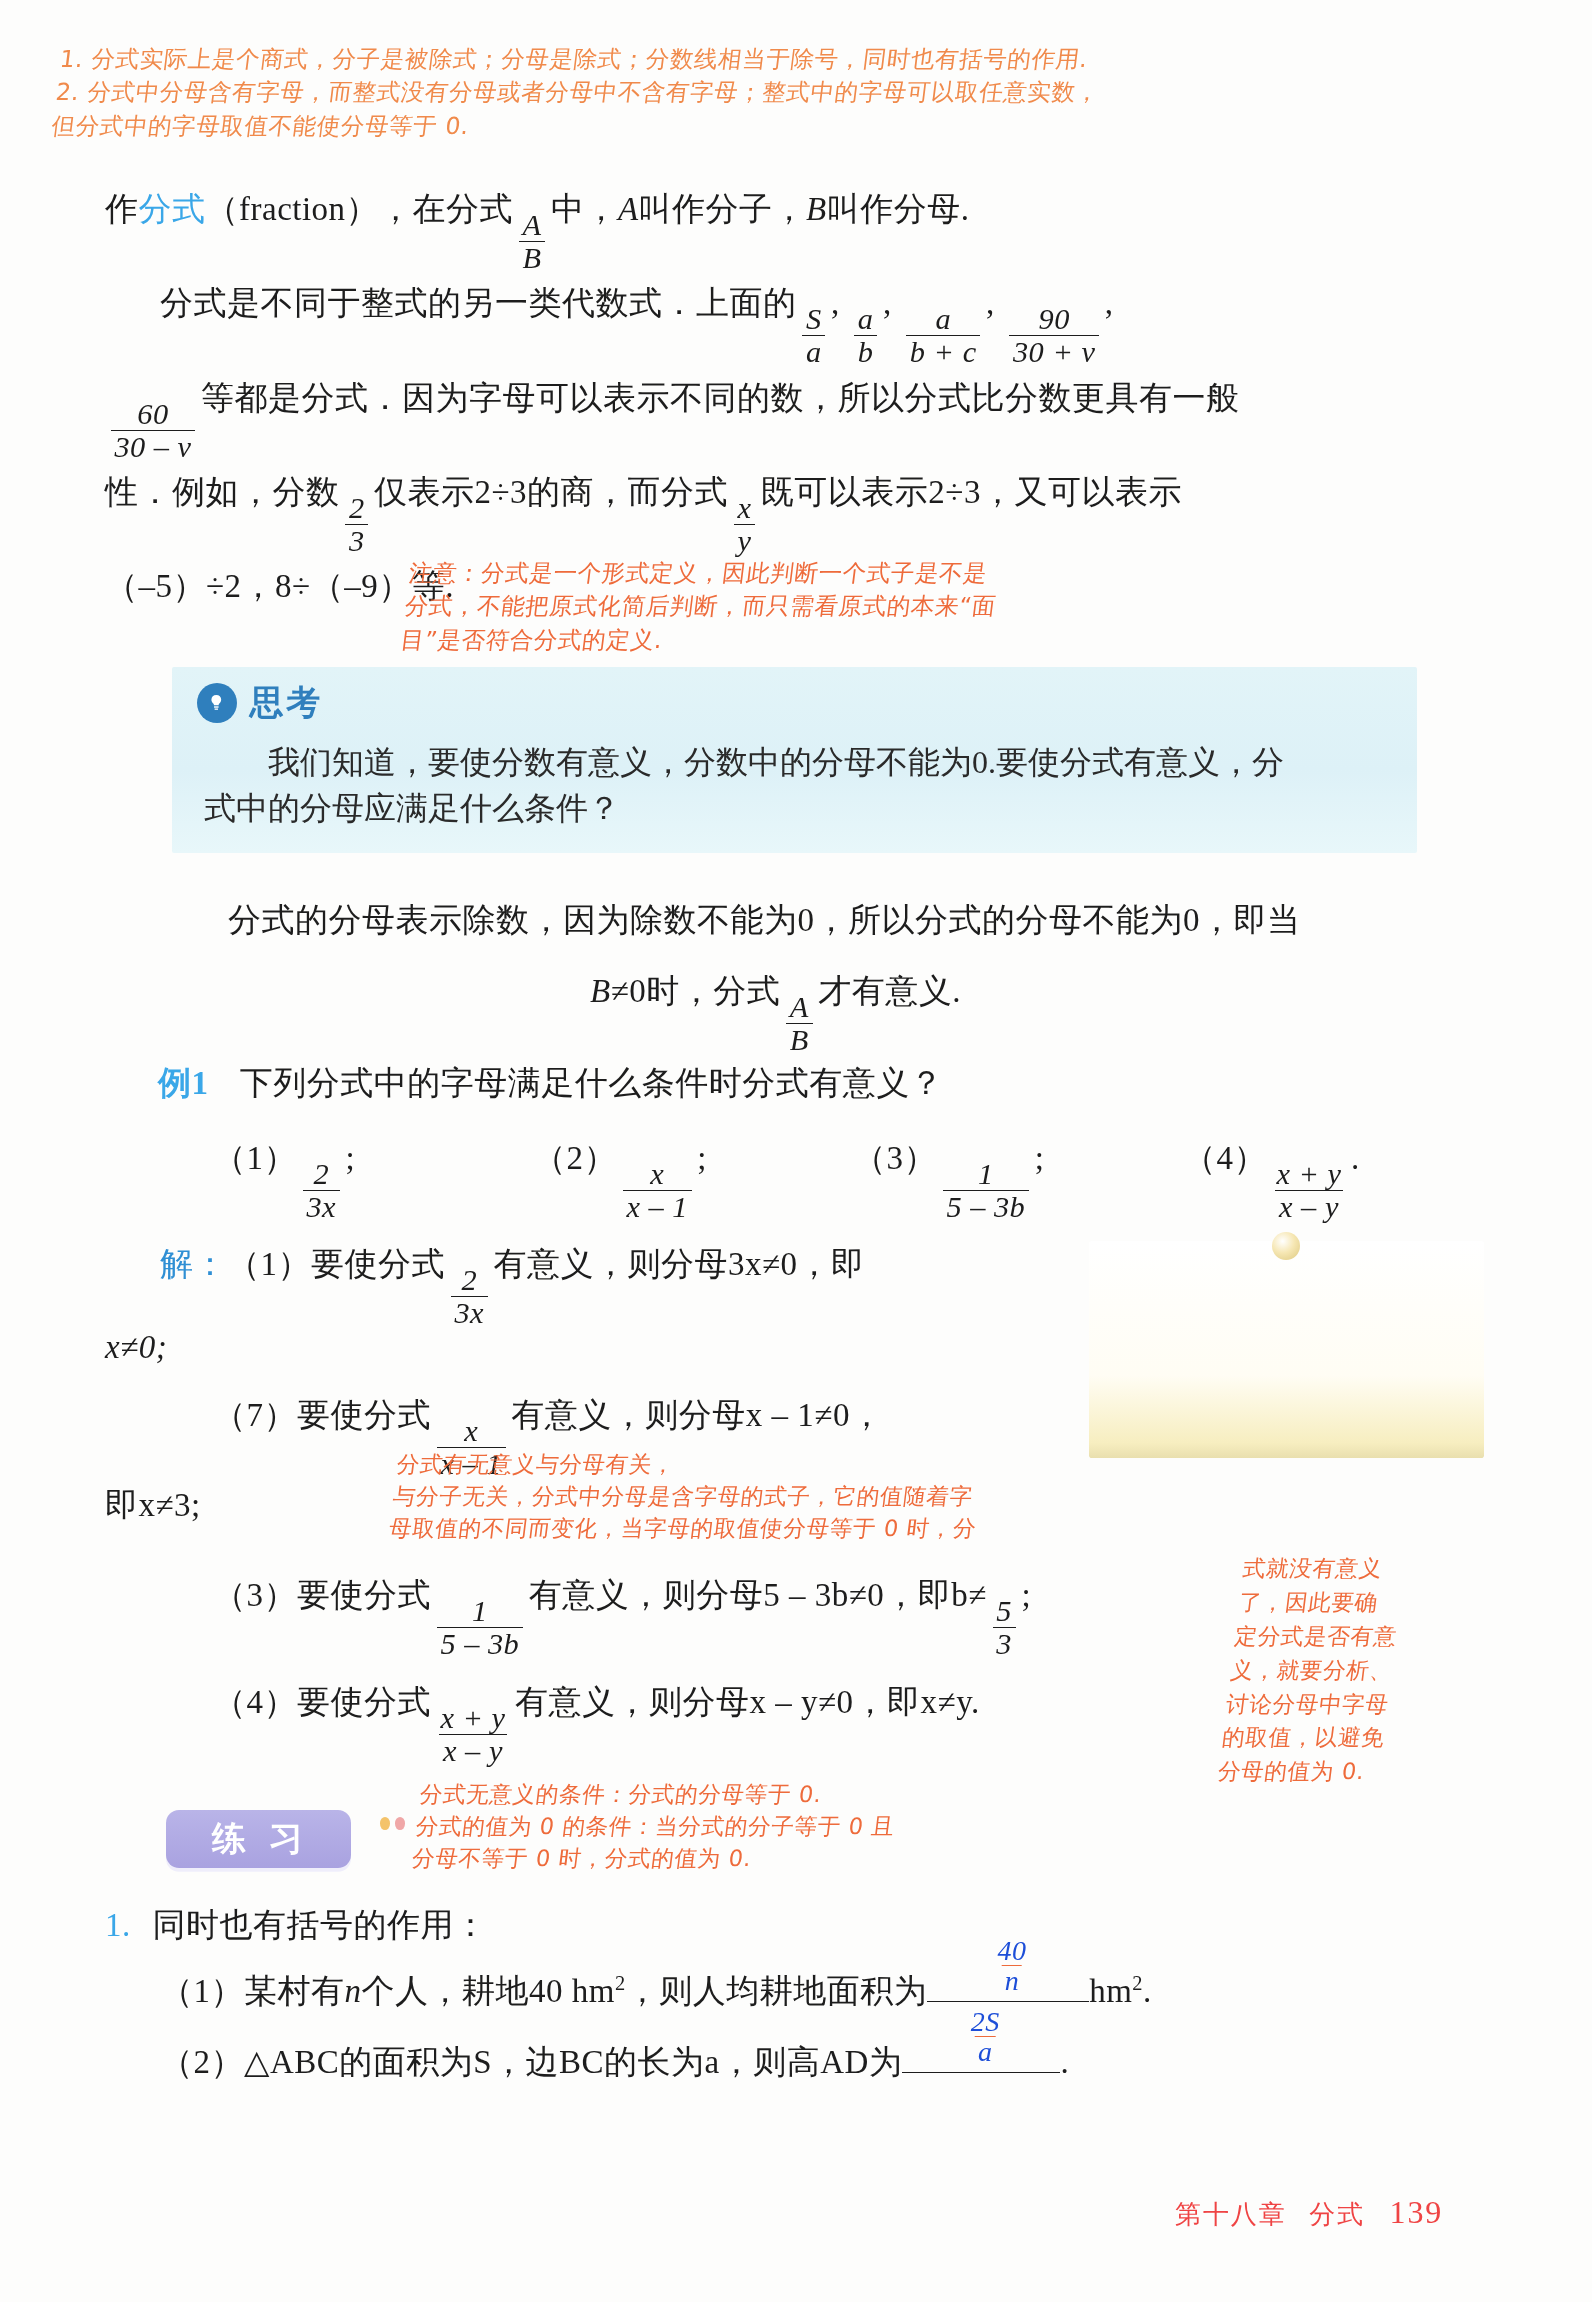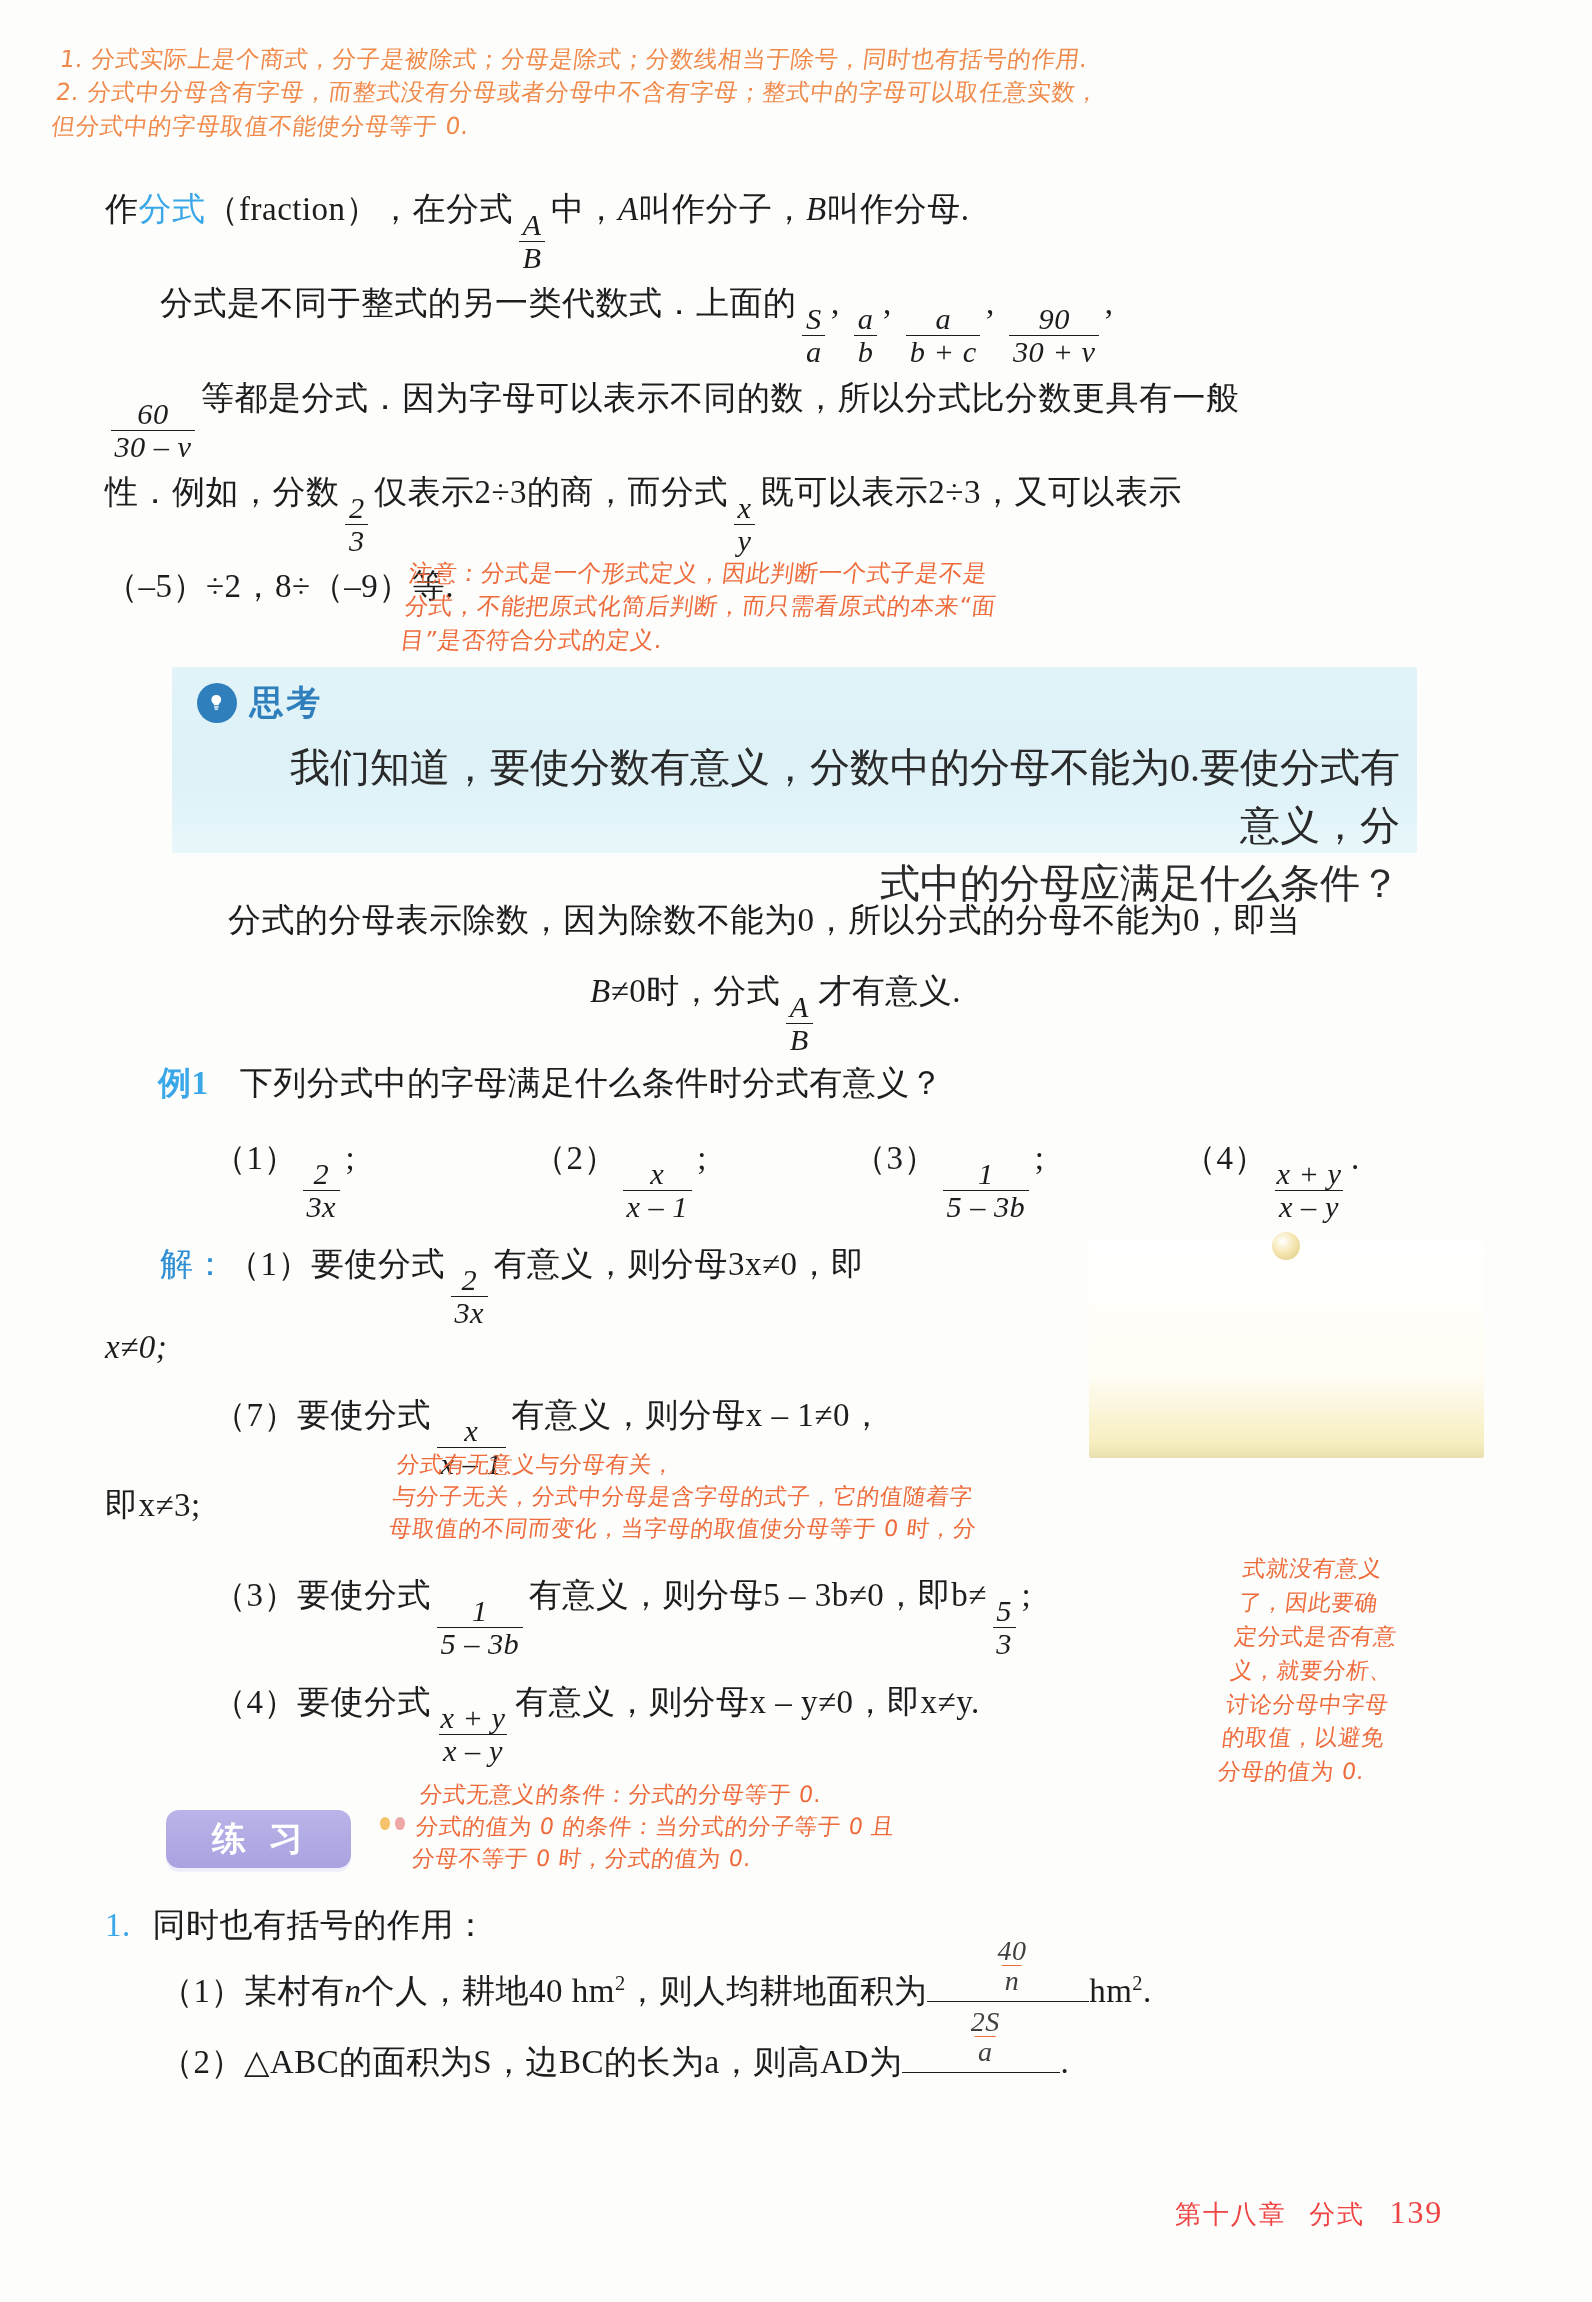--- a/index.html
+++ b/index.html
@@ -66,21 +66,21 @@
   }
 
   .frac-o {
     display: inline-flex;
     flex-direction: column;
     align-items: center;
     vertical-align: -0.45em;
     margin: 0 3.8px;
     line-height: 1.05;
     font-style: italic;
-    color: #404040;
+    color: #1d4ed8;
     font-size: 0.94em;
   }
   .frac-o > .den { border-top: 1.5px solid #ee6b3b; padding: 0 2.8px; }
   .frac-o > .num { padding: 0 2.8px; }
 
   
   .think-box {
     position: absolute;
     background: linear-gradient(180deg,#e2f4f8 0%, #ddf1f7 55%, #e8f7fa 100%);
     border-radius: 1.9px;
@@ -103,23 +103,22 @@
     font-family: "DejaVu Sans", sans-serif;
   }
   .think-title {
     color: #2f7fbd;
     font-size: 34px;
     font-weight: bold;
     letter-spacing: 2.8px;
   }
   .think-body {
     color: #2a2a2a;
-    font-size: 40px;
+    font-size: 32px;
     line-height: 1.45;
-    text-align: right;
   }
 
   
   .practice {
     position: absolute;
     width: 185px; height: 58px;
     border-radius: 13px;
     background: linear-gradient(180deg,#b9b4e8 0%, #a9a2e0 100%);
     box-shadow: 0 3.8px 0 #efeefb;
     display: flex;

